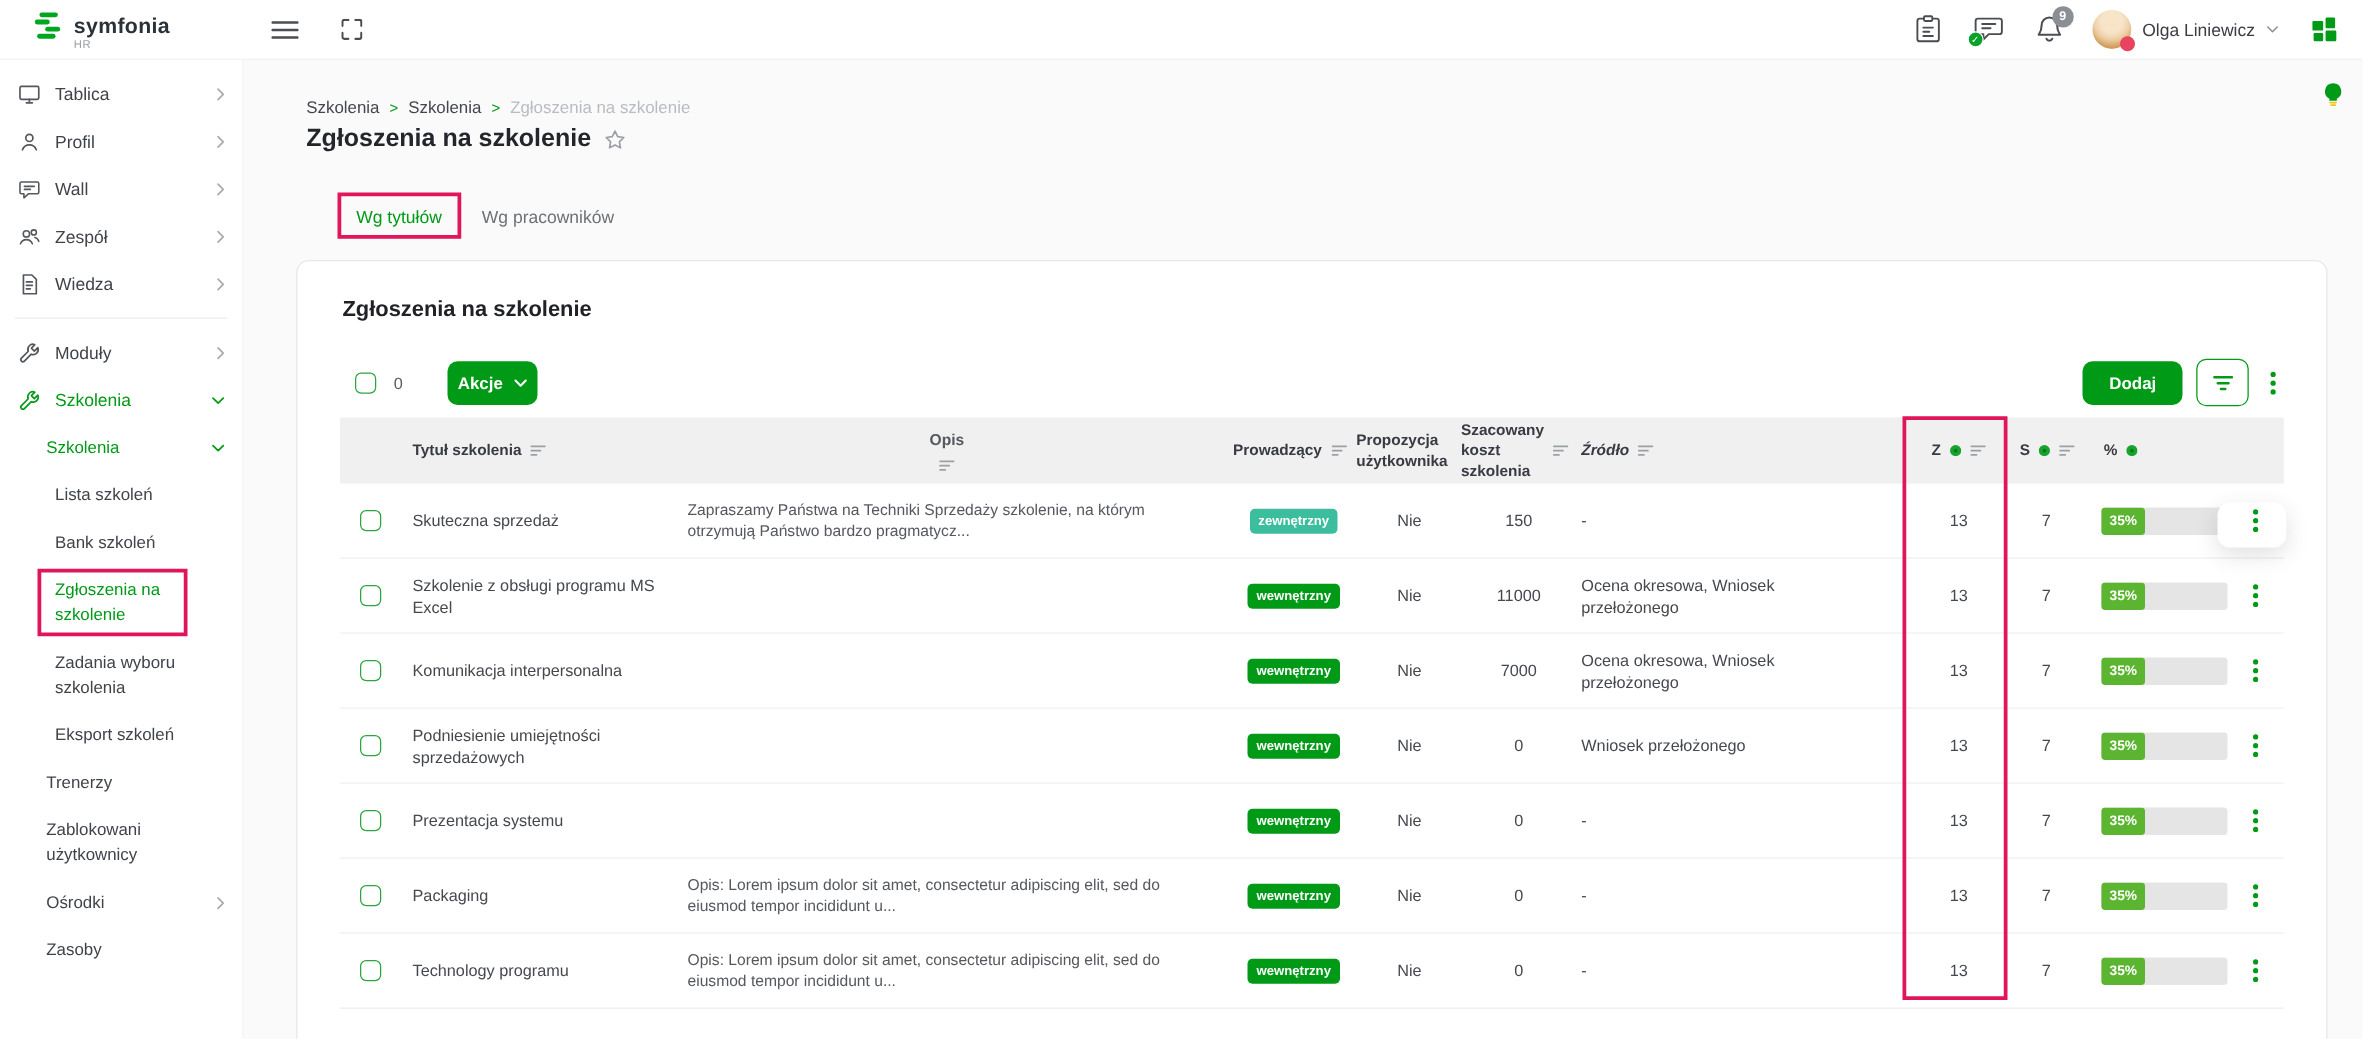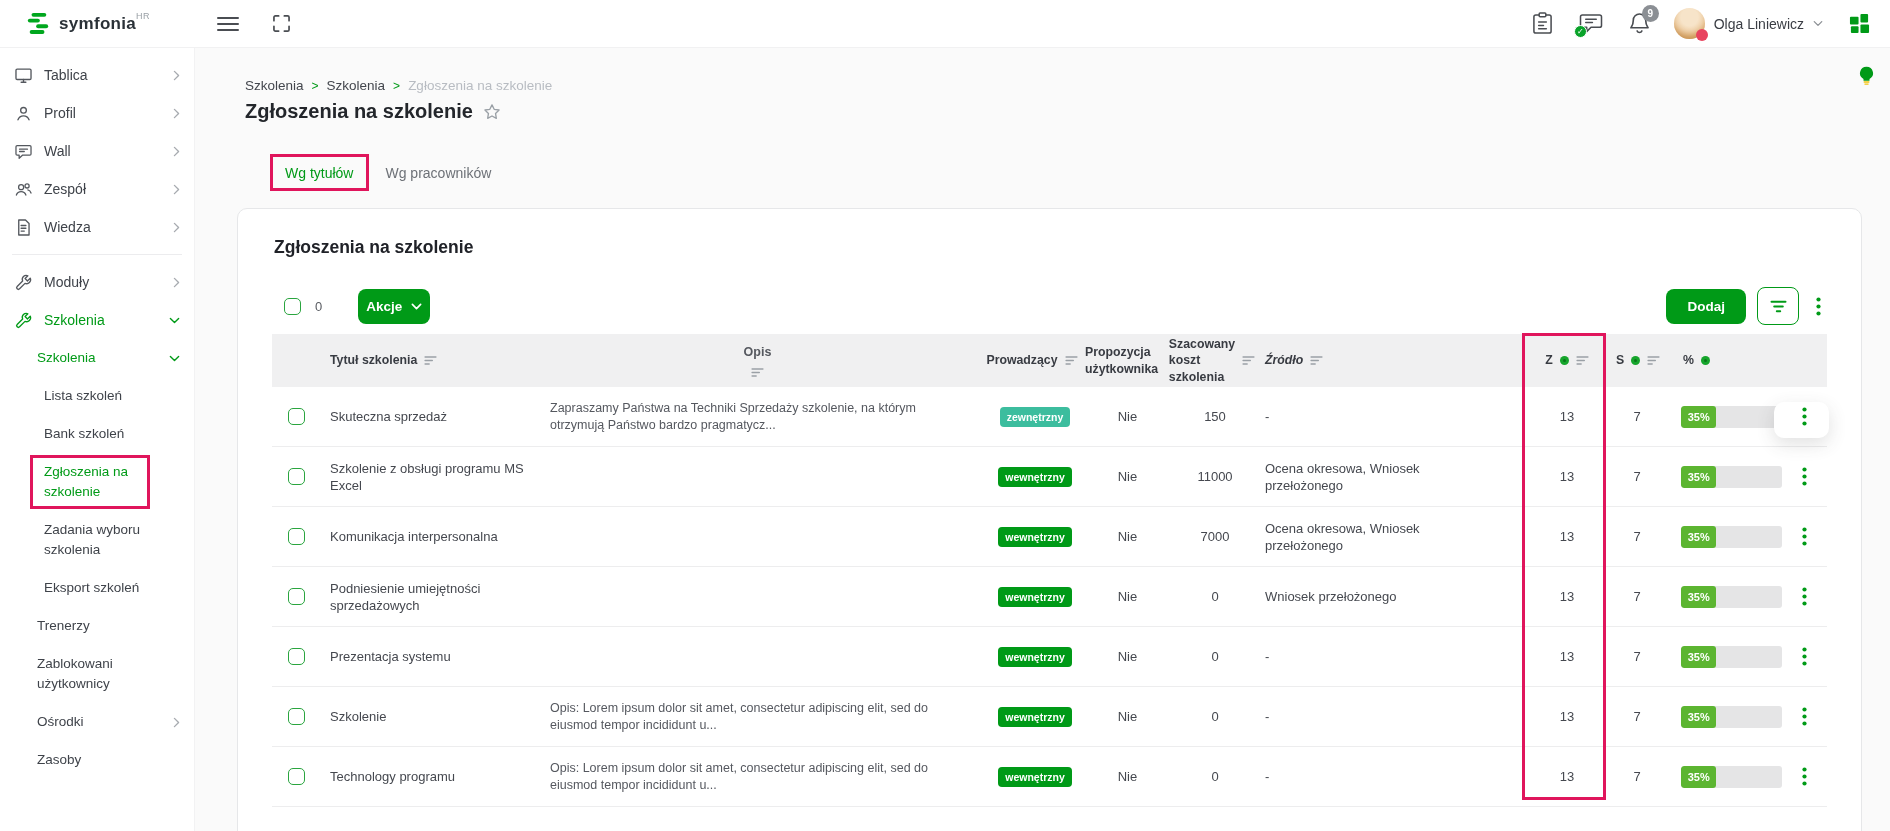--- a/index.html
+++ b/index.html
@@ -8,21 +8,21 @@
   }
   *{box-sizing:border-box; margin:0; padding:0;}
   html,body{width:1890px; height:831px; overflow:hidden;}
   body{font-family:"Liberation Sans","DejaVu Sans",sans-serif; background:#fafafa; color:var(--txt); position:relative;}
   svg{display:block;}
 
   
   .topbar{position:absolute; left:0; top:0; width:1890px; height:48px; background:#fff;
     border-bottom:1px solid #f1f1f2; display:flex; align-items:center; z-index:30; padding-right:20px;}
   .logo{width:195px; display:flex; align-items:flex-start; padding-left:26px; gap:9px; cursor:pointer;}
-  .logo-texts{display:flex; flex-direction:row; line-height:1;}
+  .logo-texts{display:flex; flex-direction:column; line-height:1;}
   .logo-text{font-size:17px; font-weight:700; color:#2a3137; letter-spacing:.3px; margin-top:5px;}
   .logo-sub{font-size:9px; color:var(--muted); margin-top:2px; letter-spacing:.5px;}
   .icon-btn{background:none; border:none; cursor:pointer; position:relative; display:flex; align-items:center; justify-content:center;}
   .tb-menu{margin-left:22px;}
   .tb-full{margin-left:34px;}
   .topbar-right{margin-left:auto; display:flex; align-items:center; gap:26px;}
   .count-badge{position:absolute; top:-7px; right:-9px; min-width:17px; height:17px; border-radius:50%;
     background:#8b8f94; color:#fff; font-size:10px; font-weight:700; display:flex; align-items:center; justify-content:center; padding:0 3px;}
   .check-badge{position:absolute; bottom:-4px; left:-5px; width:13px; height:13px; border-radius:50%;
     background:#0aa32a; color:#fff; font-size:8px; display:flex; align-items:center; justify-content:center; border:1.5px solid #fff;}
@@ -652,21 +652,21 @@
                   <circle cx="2.5" cy="9.5" r="2.1"></circle>
                   <circle cx="2.5" cy="16.5" r="2.1"></circle>
                 </svg>
               </button>
             </div>
           </div>
           <div class="tr">
             <div class="td col-checkbox">
               <span class="cb"></span>
             </div>
-            <div class="td col-title">Szkolenie</div>
+            <div class="td col-title">Packaging</div>
             <div class="td col-desc">
               <span class="desc-text">Opis: Lorem ipsum dolor sit amet, consectetur adipiscing elit, sed do eiusmod tempor incididunt u...</span>
             </div>
             <div class="td col-badge">
               <span class="badge internal">wewnętrzny</span>
             </div>
             <div class="td col-proposal">Nie</div>
             <div class="td col-cost">0</div>
             <div class="td col-source">
               <span class="source-text">-</span>

